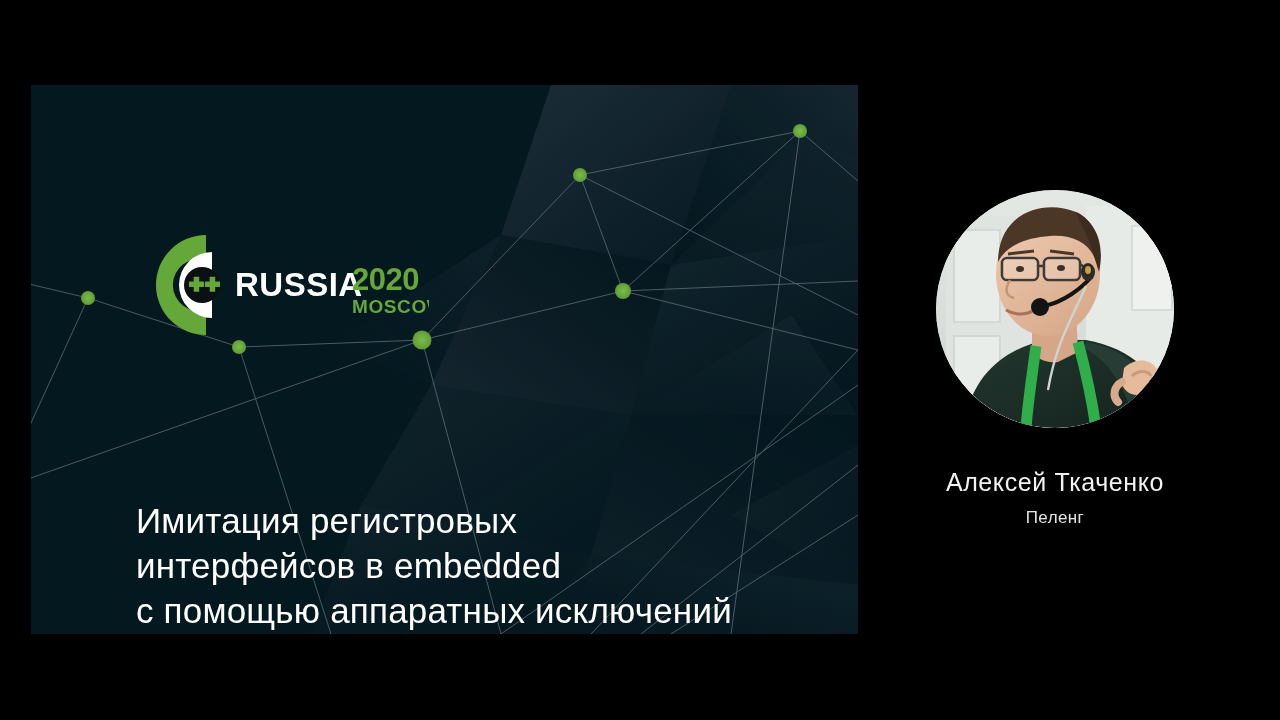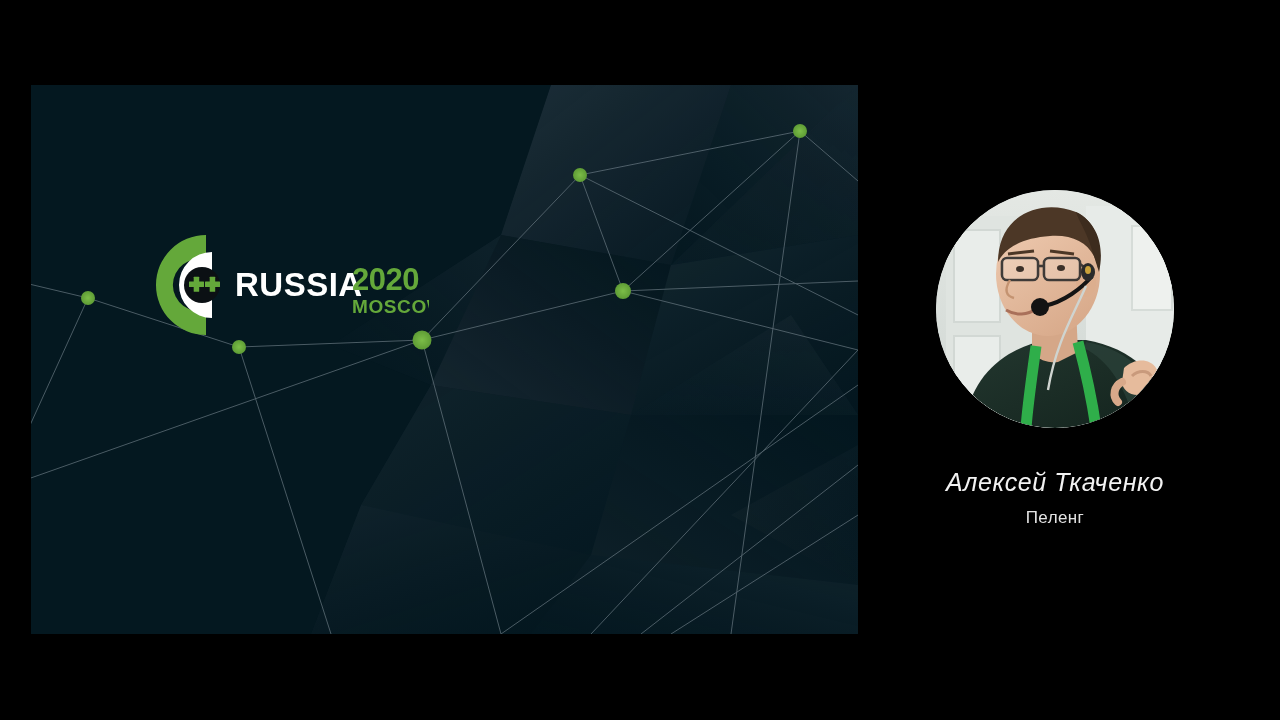--- a/index.html
+++ b/index.html
@@ -88,21 +88,20 @@
   }
   #avatar-svg { display:block; width: 238px; height: 238px; }
 
   #speaker-name {
     margin-top: 40px;
     color: #f2f2f2;
     font-family: "Liberation Sans", sans-serif;
     font-size: 25px;
     font-weight: 400;
     letter-spacing: 0.6px;
-    font-style: italic;
   }
   #speaker-company {
     margin-top: 11px;
     color: #e3e3e3;
     font-family: "Liberation Sans", sans-serif;
     font-size: 17px;
     font-weight: 300;
     letter-spacing: 0.4px;
   }
 </style>
@@ -205,20 +204,23 @@
         </g>
 
         <text x="96" y="66" font-family="Liberation Sans, sans-serif" font-size="33" font-weight="bold" fill="#ffffff" letter-spacing="0.5">RUSSIA</text>
 
         <text x="213" y="60" font-family="Liberation Sans, sans-serif" font-size="31" font-weight="bold" fill="#64a83a" letter-spacing="-0.5">2020</text>
 
         <text x="213" y="83" font-family="Liberation Sans, sans-serif" font-size="19" font-weight="bold" fill="#64a83a" letter-spacing="0.6">MOSCOW</text>
       </svg>
     </div>
 
+    <div id="slide-title">Имитация регистровых
+интерфейсов в embedded
+с помощью аппаратных исключений</div>
 
   </div>
 
   <div id="speaker-panel">
 
     <div id="avatar">
       <svg id="avatar-svg" viewBox="0 0 238 238" aria-hidden="true">
         <defs>
           <clipPath id="avatarClip">
               <circle cx="119" cy="119" r="119"></circle>

